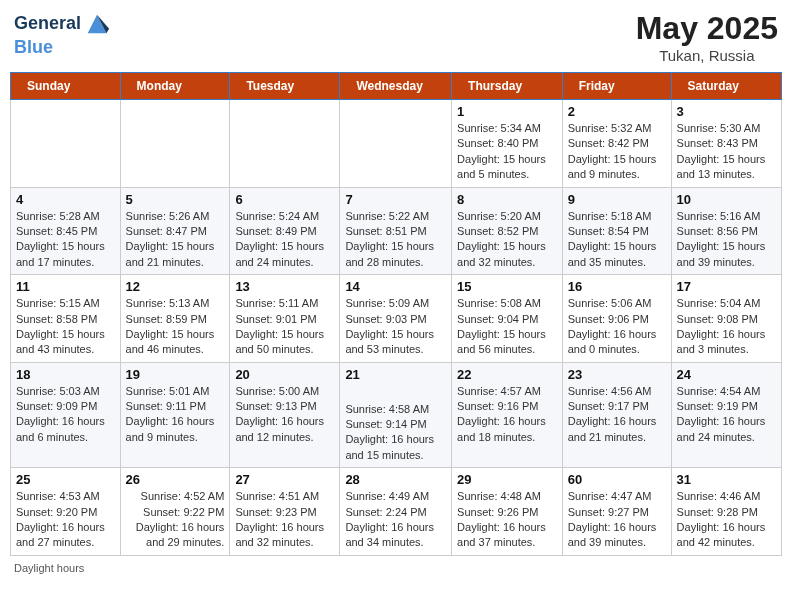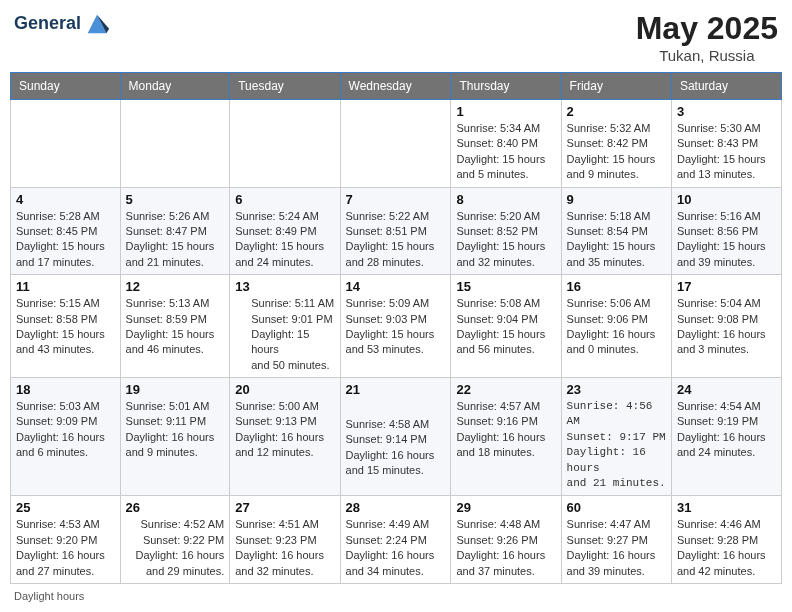--- a/index.html
+++ b/index.html
@@ -46,26 +46,26 @@
     .location {
       font-size: 15px;
       color: #444;
     }
     .calendar {
       width: 100%;
       border-collapse: collapse;
       font-size: 11px;
     }
     .calendar th {
-      background: #737373;
+      background: #c2410c;
       color: #fff;
-      padding: 6px 8px;
+      padding: 6px 16px;
       text-align: left;
       font-size: 12px;
-      font-weight: normal;
+      font-weight: bold;
       border: 1px solid #3a7bc8;
     }
     .calendar td {
       border: 1px solid #ccc;
       vertical-align: top;
       padding: 4px 5px;
       width: 113px;
       min-height: 80px;
       background: #fff;
     }
@@ -92,20 +92,21 @@
 
 <div class="header">
   <div class="logo">
     <div>
       <div class="logo-text">
         General<svg class="logo-icon" viewBox="0 0 30 30" style="display:inline-block;vertical-align:middle;margin-left:2px;">
             <polygon points="5,25 15,5 25,25" fill="#4a90d9"></polygon>
             <polygon points="15,5 25,25 28,20" fill="#1a3a5c"></polygon>
           </svg>
       </div>
+      <div class="logo-text"><span>Blue</span></div>
     </div>
   </div>
   <div class="title-block">
     <div class="month-year">May 2025</div>
     <div class="location">Tukan, Russia</div>
   </div>
 </div>
 
 <table class="calendar">
   <thead>
@@ -208,21 +209,21 @@
         </td>
         <td>
           <div class="day-num">12</div>
           <div class="day-info" style="white-space: pre-line;">Sunrise: 5:13 AM
 Sunset: 8:59 PM
 Daylight: 15 hours
 and 46 minutes.</div>
         </td>
         <td>
           <div class="day-num">13</div>
-          <div class="day-info" style="white-space: pre-line; margin-left: 16px;">Sunrise: 5:11 AM
+          <div class="day-info" style="white-space: pre-line;">Sunrise: 5:11 AM
 Sunset: 9:01 PM
 Daylight: 15 hours
 and 50 minutes.</div>
         </td>
         <td>
           <div class="day-num">14</div>
           <div class="day-info" style="white-space: pre-line;">Sunrise: 5:09 AM
 Sunset: 9:03 PM
 Daylight: 15 hours
 and 53 minutes.</div>
@@ -280,21 +281,21 @@
         </td>
         <td>
           <div class="day-num">22</div>
           <div class="day-info" style="white-space: pre-line;">Sunrise: 4:57 AM
 Sunset: 9:16 PM
 Daylight: 16 hours
 and 18 minutes.</div>
         </td>
         <td>
           <div class="day-num">23</div>
-          <div class="day-info" style="white-space: pre-line; font-family: Liberation Mono, monospace;">Sunrise: 4:56 AM
+          <div class="day-info" style="white-space: pre-line;">Sunrise: 4:56 AM
 Sunset: 9:17 PM
 Daylight: 16 hours
 and 21 minutes.</div>
         </td>
         <td>
           <div class="day-num">24</div>
           <div class="day-info" style="white-space: pre-line;">Sunrise: 4:54 AM
 Sunset: 9:19 PM
 Daylight: 16 hours
 and 24 minutes.</div>

